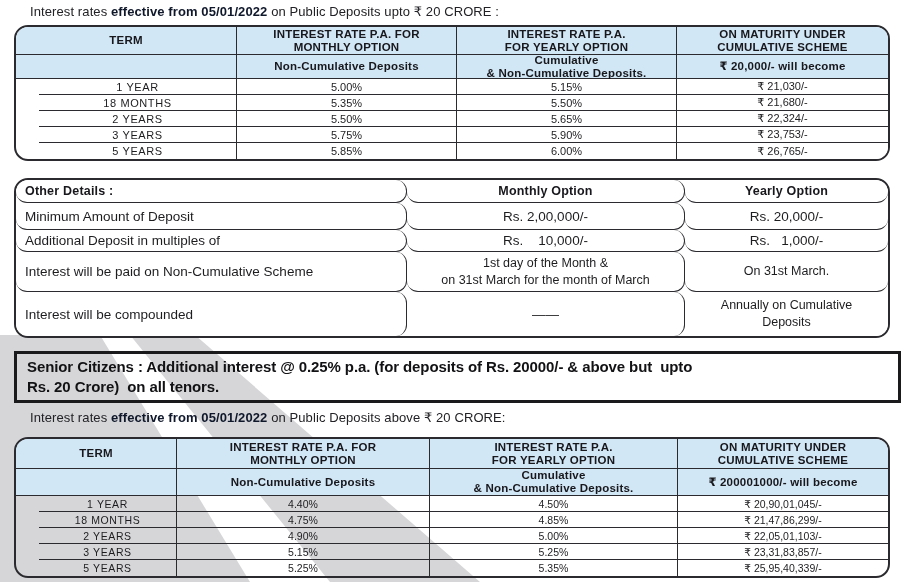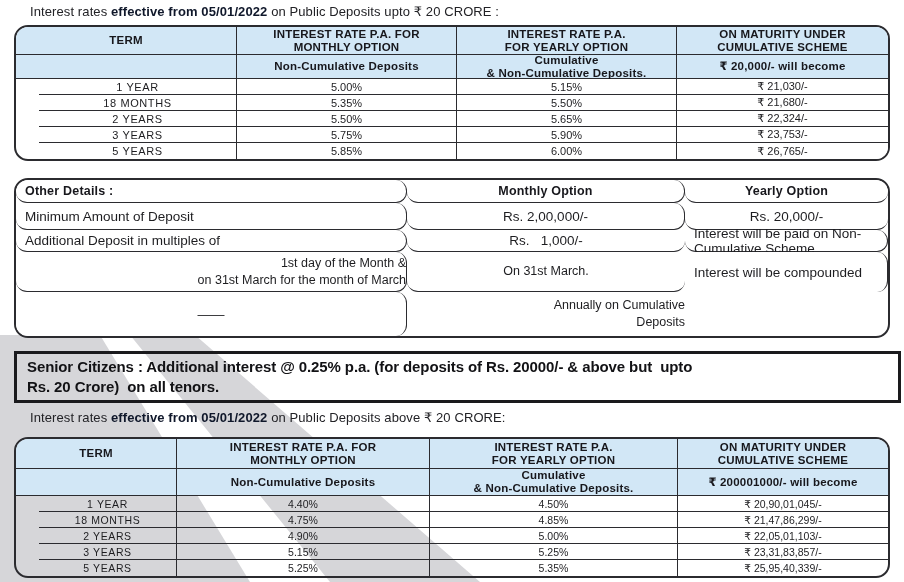--- a/index.html
+++ b/index.html
@@ -31,21 +31,21 @@
   .t1{left:14px;top:25px;width:872px;height:132px;}
   .t1 .grid{grid-template-columns:221px 220px 220px 211px;grid-template-rows:28px 24px repeat(5,16px);}
   .t1 .data{font-size:11px;}
 
   .od{left:14px;top:178px;width:872px;height:156px;}
   .od .grid{grid-template-columns:391px 278px 203px;grid-template-rows:23px 27px 22px 40px 44px;}
   .od .c{background:#ffffff;font-size:13.5px;border-radius:11px;}
   .od .hd{font-size:12.5px;}
   .od .label{align-items:flex-start;padding-left:9px;justify-content:center;text-align:left;}
   .od .hd.label{font-size:12.5px;}
-  .od .two{font-size:12.5px;line-height:17px;align-items:flex-end;}
+  .od .two{font-size:12.5px;line-height:17px;}
   .od .bottomal{justify-content:center;padding-bottom:0;font-size:12.5px;line-height:17px;}
 
   .sc{position:absolute;z-index:1;left:14px;top:351px;width:870px;height:43px;border:3px solid #1a1a1d;
       padding:3px 1px 0 10px;font-weight:bold;font-size:15px;line-height:20px;color:#121215;letter-spacing:-.1px;}
 
   .t2{left:14px;top:437px;width:872px;height:137px;}
   .t2 .grid{grid-template-columns:161px 253px 248px 210px;grid-template-rows:30px 27px repeat(5,16px);}
   .t2 .data{font-size:10.5px;}
 
   .term{letter-spacing:.6px;font-size:10.5px;margin-left:23px;}
@@ -120,20 +120,21 @@
     <div class="grid">
       <div class="c hd label">Other Details :</div>
       <div class="c hd">Monthly Option</div>
       <div class="c hd nr">Yearly Option</div>
 
       <div class="c label">Minimum Amount of Deposit</div>
       <div class="c">Rs. 2,00,000/-</div>
       <div class="c nr">Rs. 20,000/-</div>
 
       <div class="c label">Additional Deposit in multiples of</div>
+      <div class="c">Rs.&nbsp;&nbsp;&nbsp;&nbsp;10,000/-</div>
       <div class="c nr">Rs.&nbsp;&nbsp;&nbsp;1,000/-</div>
 
       <div class="c label">Interest will be paid on Non-Cumulative Scheme</div>
       <div class="c two">
           <span>1st day of the Month &amp;</span>
           <span>on 31st March for the month of March</span>
         </div>
       <div class="c nr bottomal">
           <span>On 31st March.</span>
         </div>

